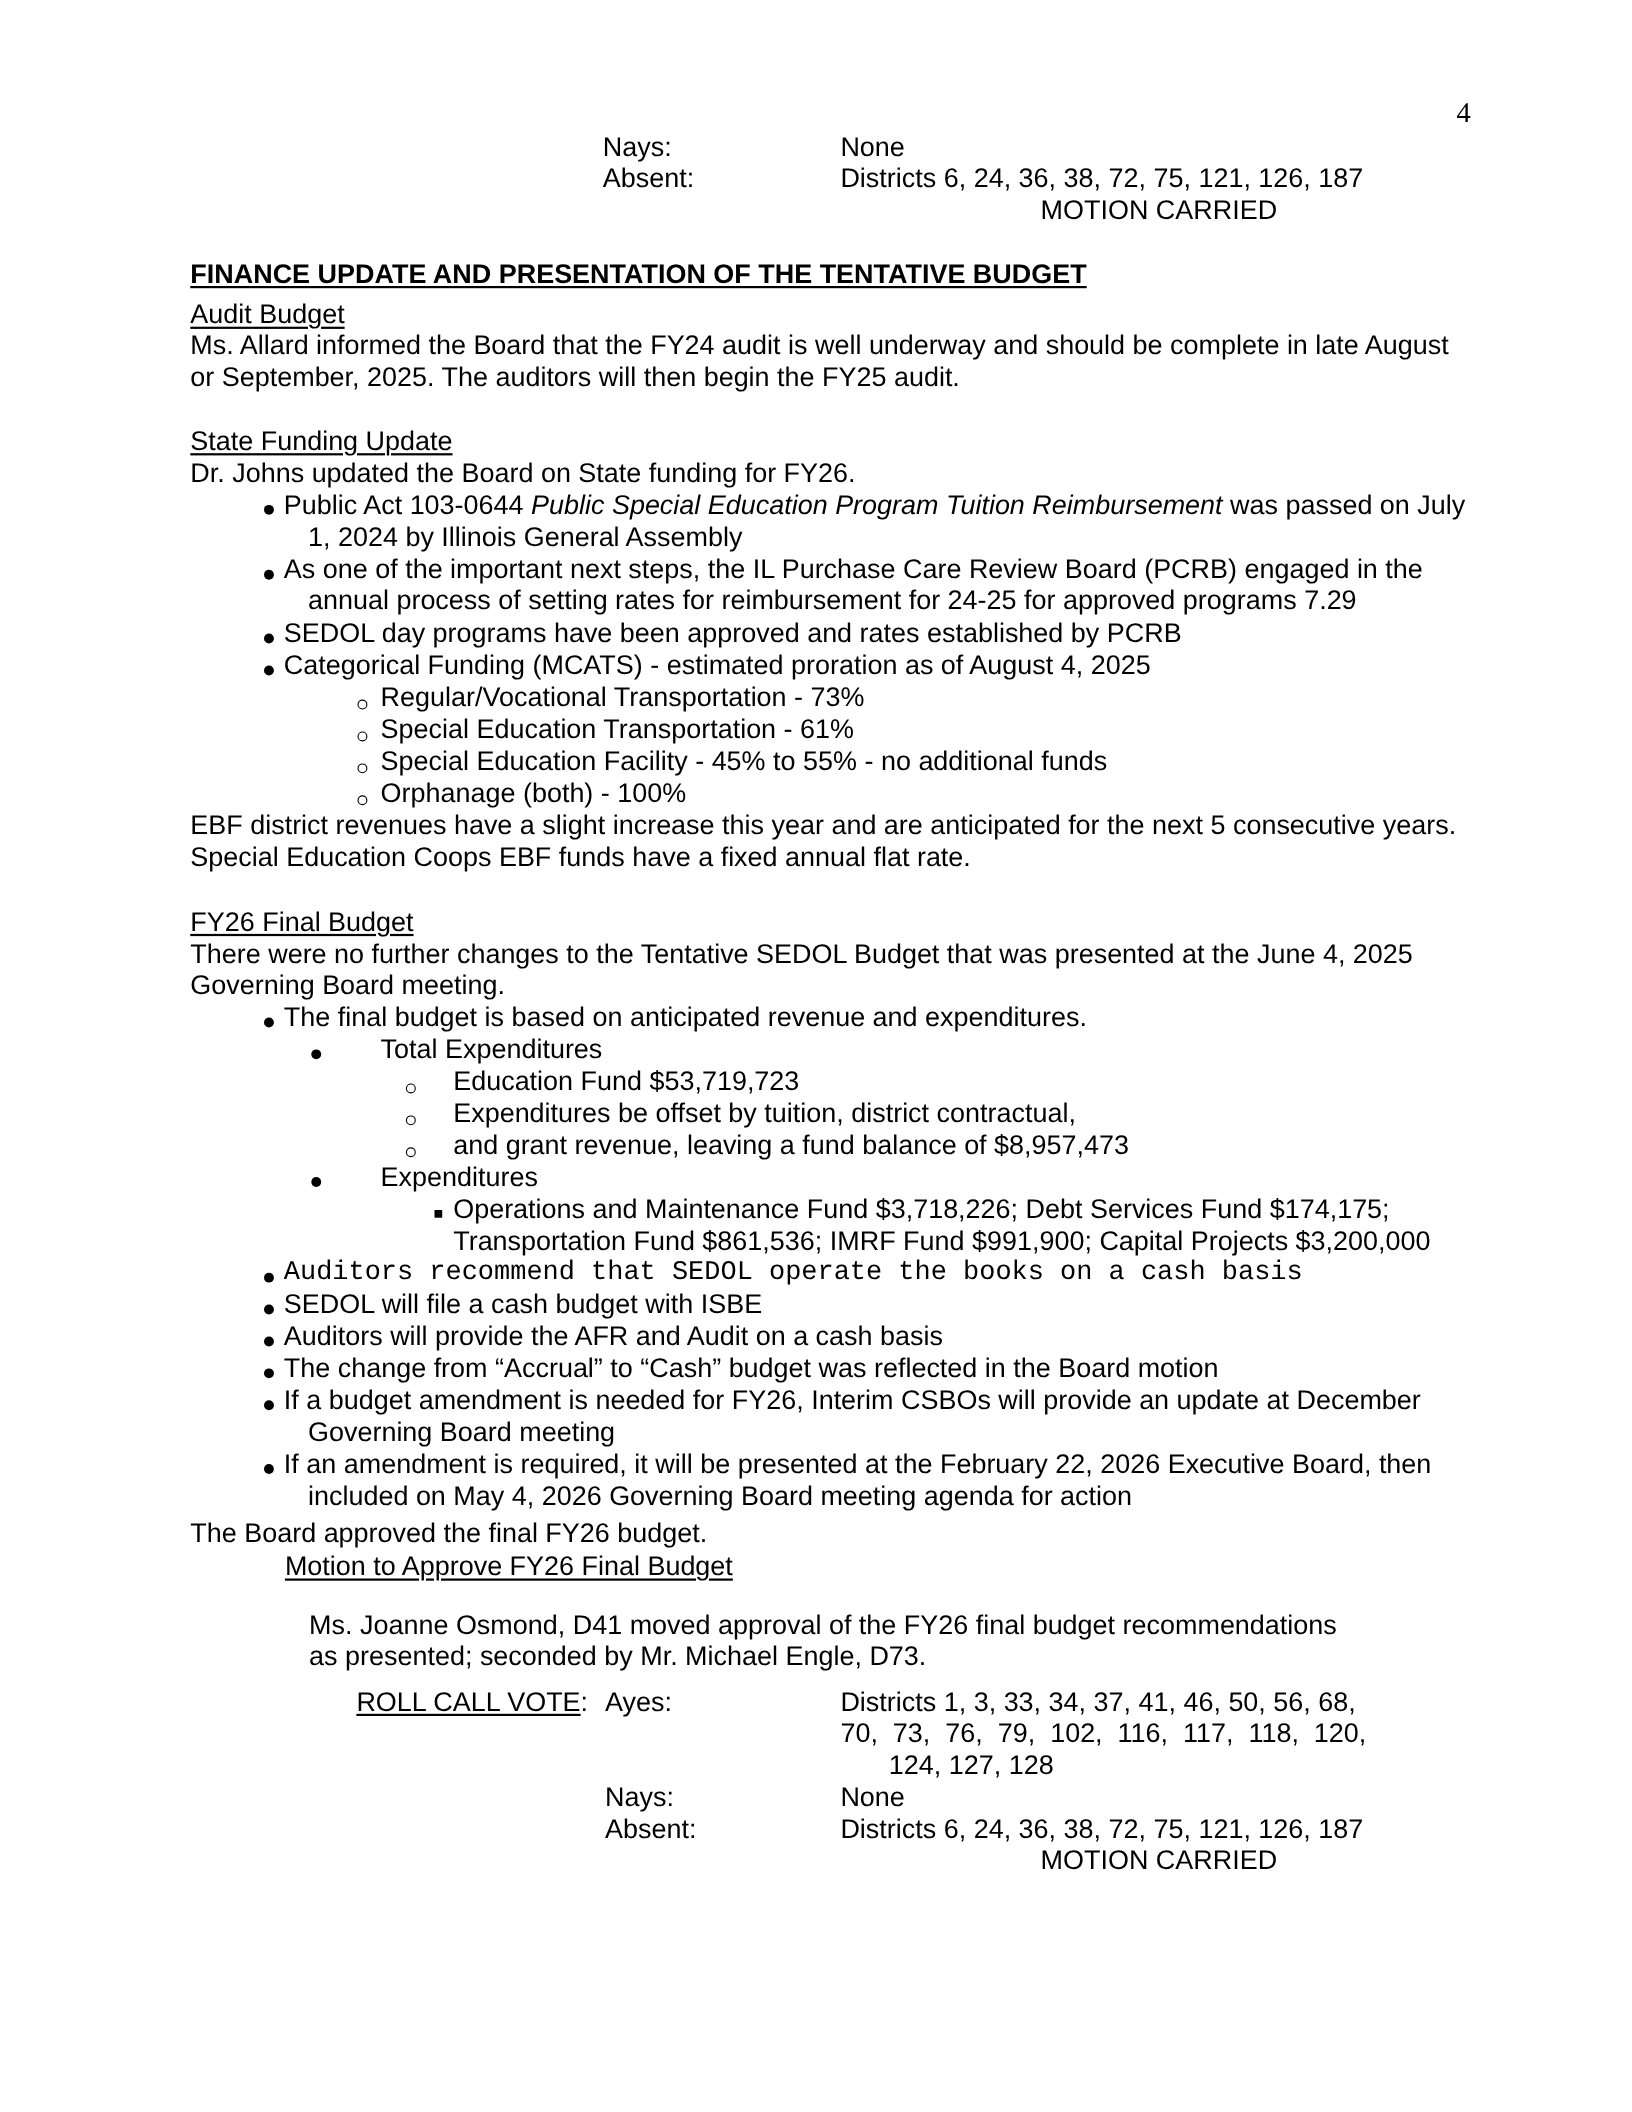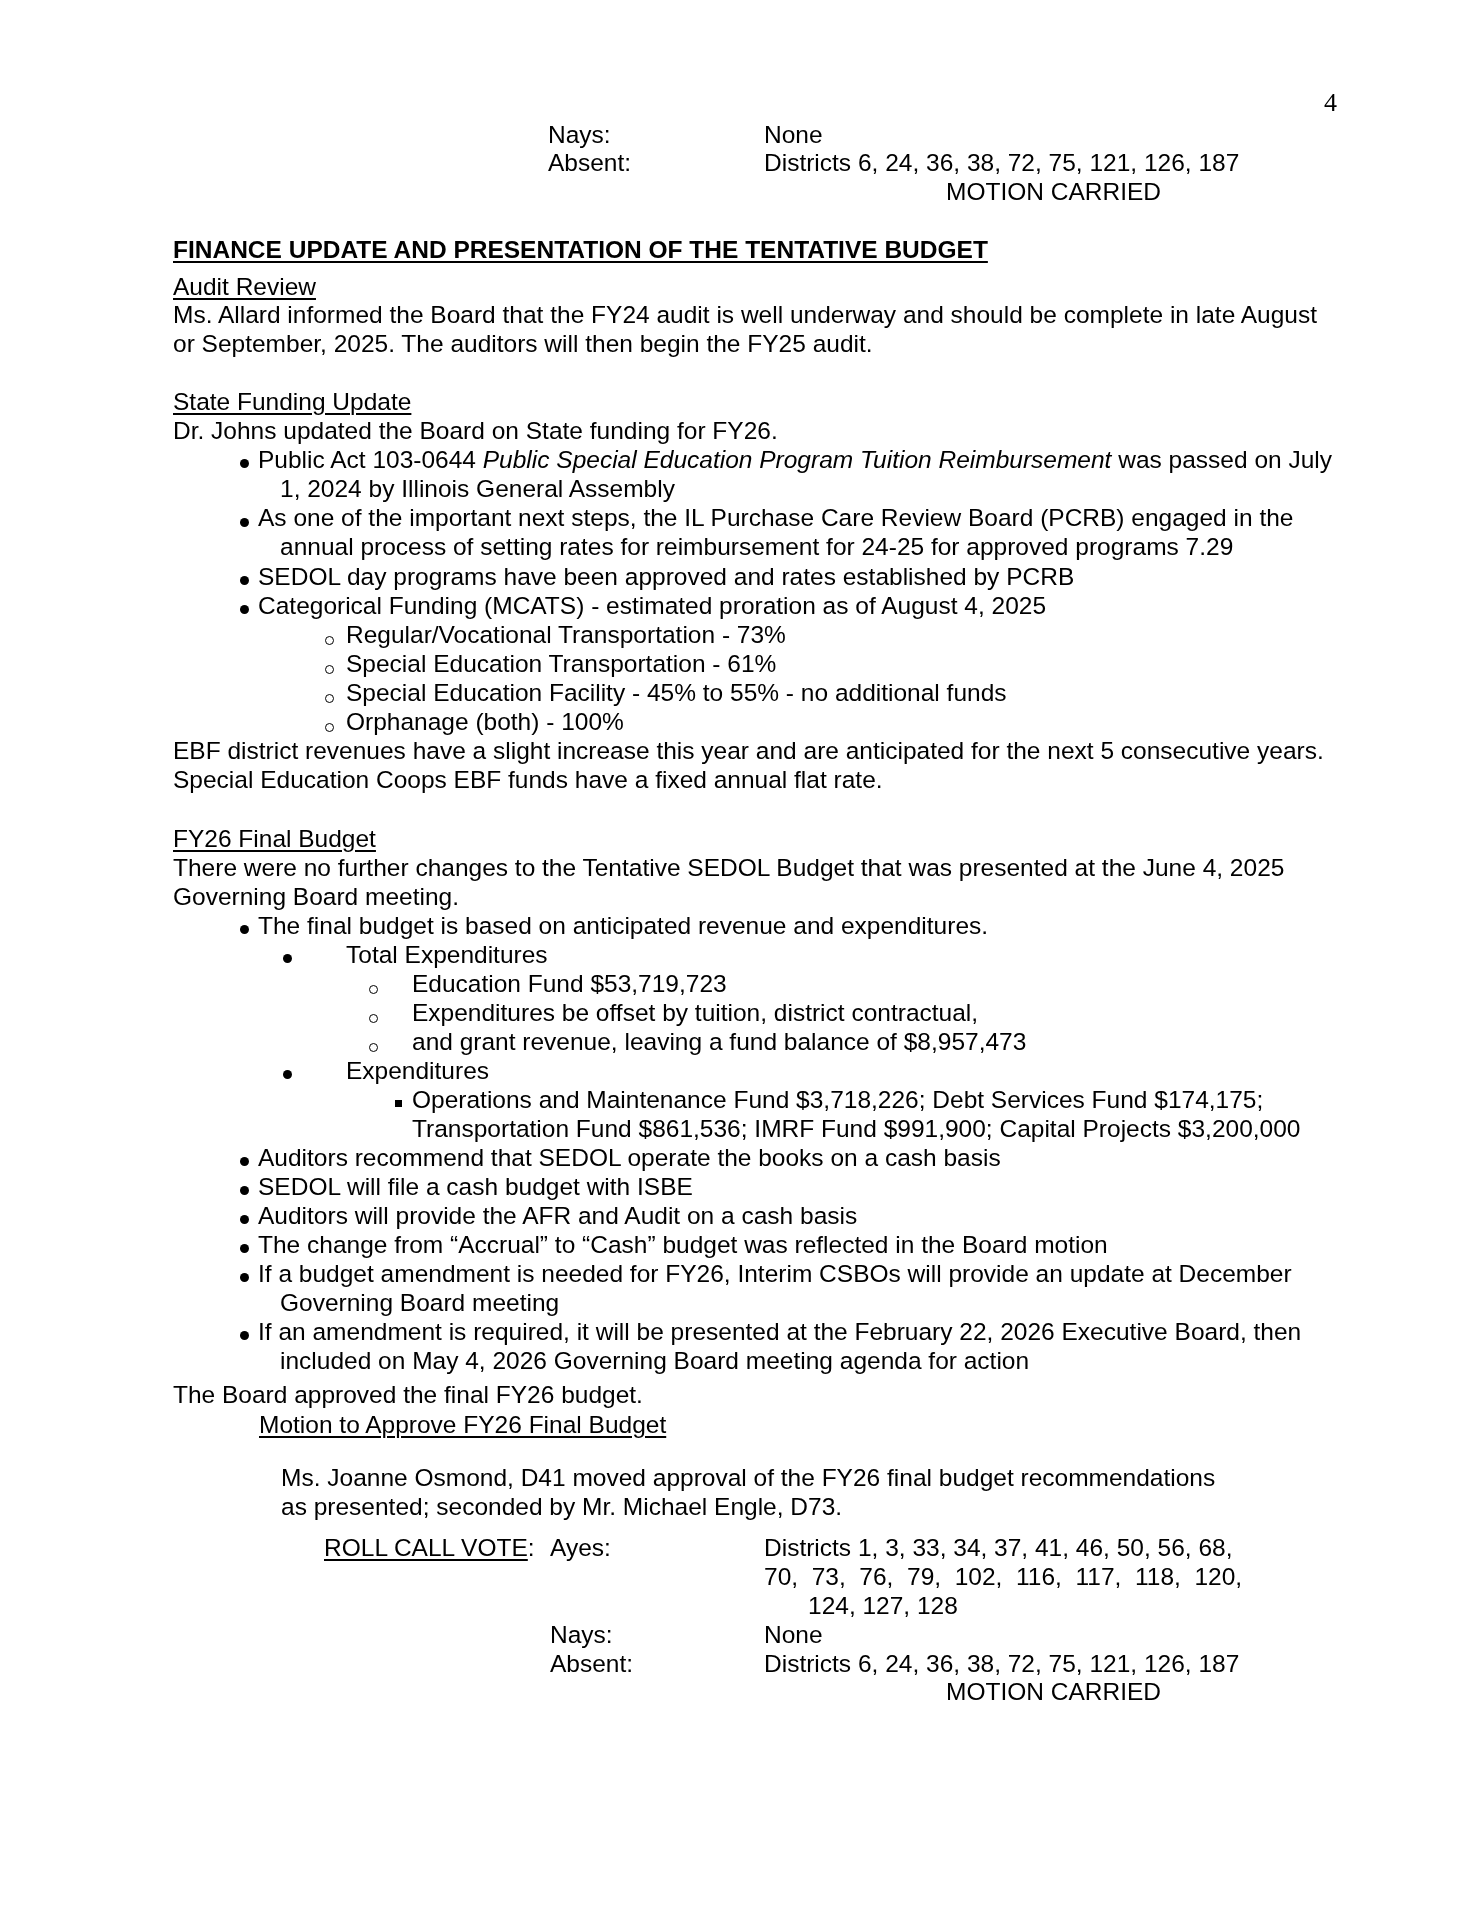--- a/index.html
+++ b/index.html
@@ -22,21 +22,21 @@
   <div class="pagenum">4</div>
 
   <div class="abs" style="left:548px;top:120px;">Nays:</div>
   <div class="abs" style="left:764px;top:120px;">None</div>
   <div class="abs" style="left:548px;top:148px;">Absent:</div>
   <div class="abs" style="left:764px;top:148px;">Districts 6, 24, 36, 38, 72, 75, 121, 126, 187</div>
   <div class="abs" style="left:946px;top:177px;">MOTION CARRIED</div>
 
   <div class="abs b u" style="left:173px;top:235px;">FINANCE UPDATE AND PRESENTATION OF THE TENTATIVE BUDGET</div>
 
-  <div class="abs u" style="left:173px;top:272px;">Audit Review</div>
+  <div class="abs u" style="left:173px;top:272px;">Audit Budget</div>
   <div class="abs" style="left:173px;top:300px;">Ms. Allard informed the Board that the FY24 audit is well underway and should be complete in late August</div>
   <div class="abs" style="left:173px;top:329px;">or September, 2025. The auditors will then begin the FY25 audit.</div>
 
   <div class="abs u" style="left:173px;top:387px;">State Funding Update</div>
   <div class="abs" style="left:173px;top:416px;">Dr. Johns updated the Board on State funding for FY26.</div>
 
   <div class="dot" style="left:240px;top:459px;"></div>
   <div class="abs" style="left:258px;top:445px;"><span>Public Act 103-0644 </span><span class="i">Public Special Education Program Tuition Reimbursement</span><span> was passed on July</span></div>
   <div class="abs" style="left:280px;top:474px;">1, 2024 by Illinois General Assembly</div>
 
@@ -80,21 +80,21 @@
   <div class="abs" style="left:412px;top:1027px;">and grant revenue, leaving a fund balance of $8,957,473</div>
 
   <div class="dot" style="left:283px;top:1070px;"></div>
   <div class="abs" style="left:346px;top:1056px;">Expenditures</div>
 
   <div class="sq" style="left:395px;top:1100px;"></div>
   <div class="abs" style="left:412px;top:1085px;">Operations and Maintenance Fund $3,718,226; Debt Services Fund $174,175;</div>
   <div class="abs" style="left:412px;top:1114px;">Transportation Fund $861,536; IMRF Fund $991,900; Capital Projects $3,200,000</div>
 
   <div class="dot" style="left:240px;top:1157px;"></div>
-  <div class="abs" style="left:258px;top:1143px;">Auditors recommend that SEDOL operate the books on a cash basis</div>
+  <div class="abs" style="left:258px;top:1143px;font-family:Liberation Mono, monospace;">Auditors recommend that SEDOL operate the books on a cash basis</div>
   <div class="dot" style="left:240px;top:1186px;"></div>
   <div class="abs" style="left:258px;top:1172px;">SEDOL will file a cash budget with ISBE</div>
   <div class="dot" style="left:240px;top:1215px;"></div>
   <div class="abs" style="left:258px;top:1201px;">Auditors will provide the AFR and Audit on a cash basis</div>
   <div class="dot" style="left:240px;top:1244px;"></div>
   <div class="abs" style="left:258px;top:1230px;">The change from “Accrual” to “Cash” budget was reflected in the Board motion</div>
 
   <div class="dot" style="left:240px;top:1273px;"></div>
   <div class="abs" style="left:258px;top:1259px;">If a budget amendment is needed for FY26, Interim CSBOs will provide an update at December</div>
   <div class="abs" style="left:280px;top:1288px;">Governing Board meeting</div>

